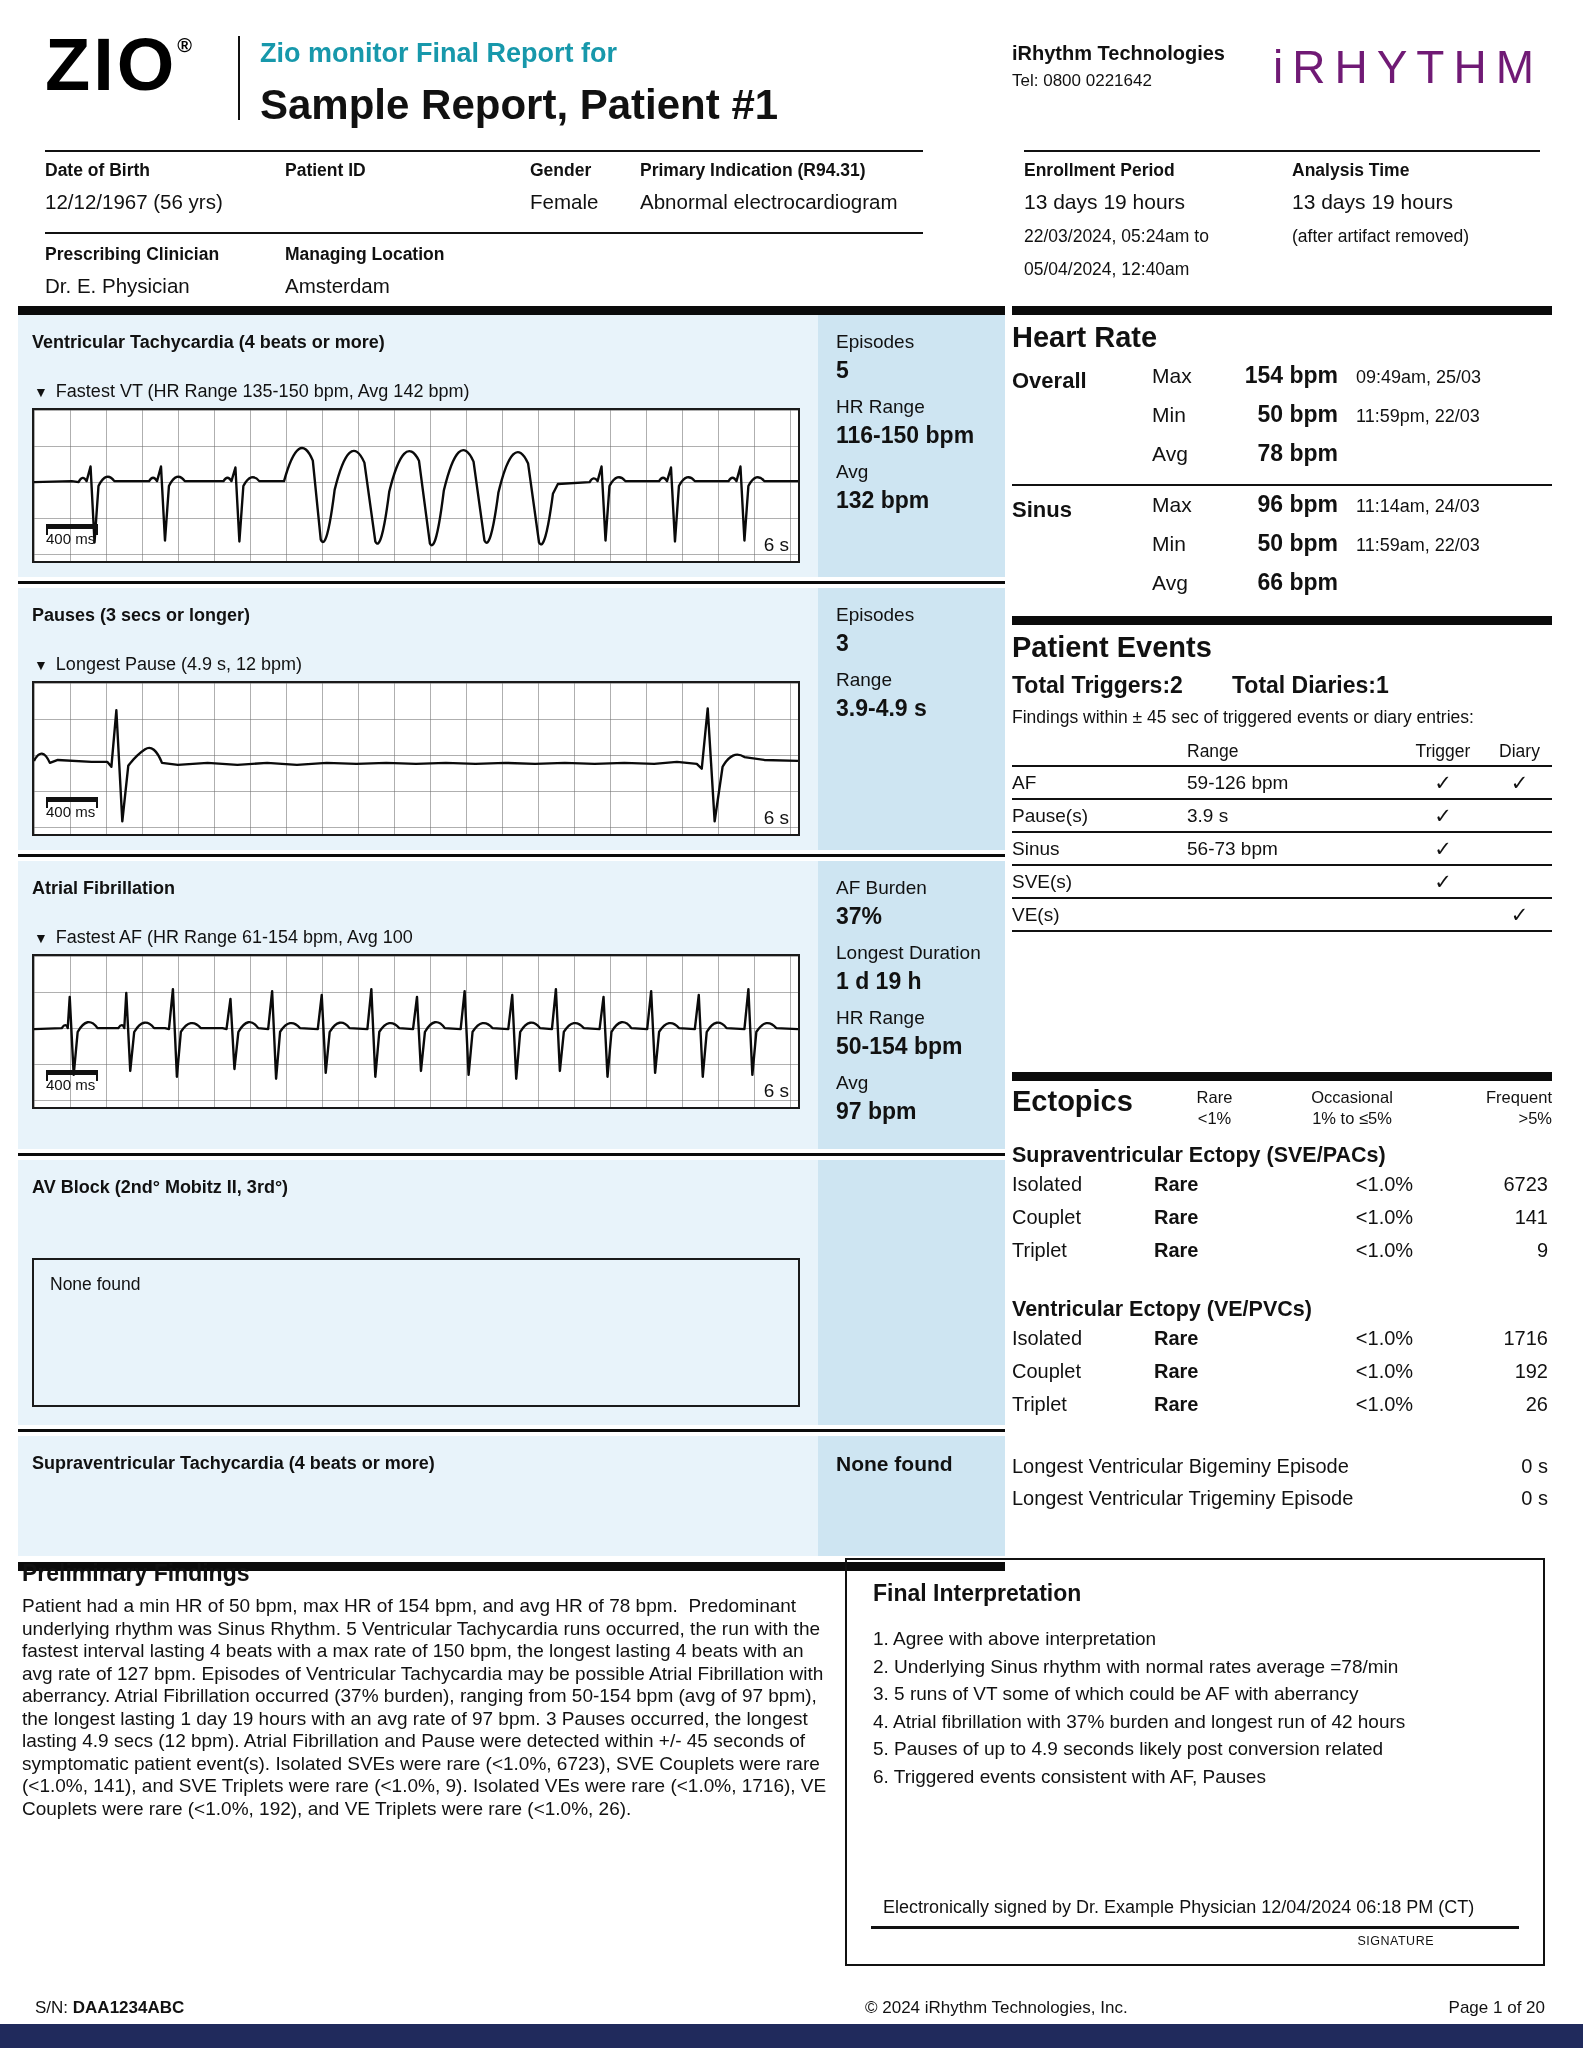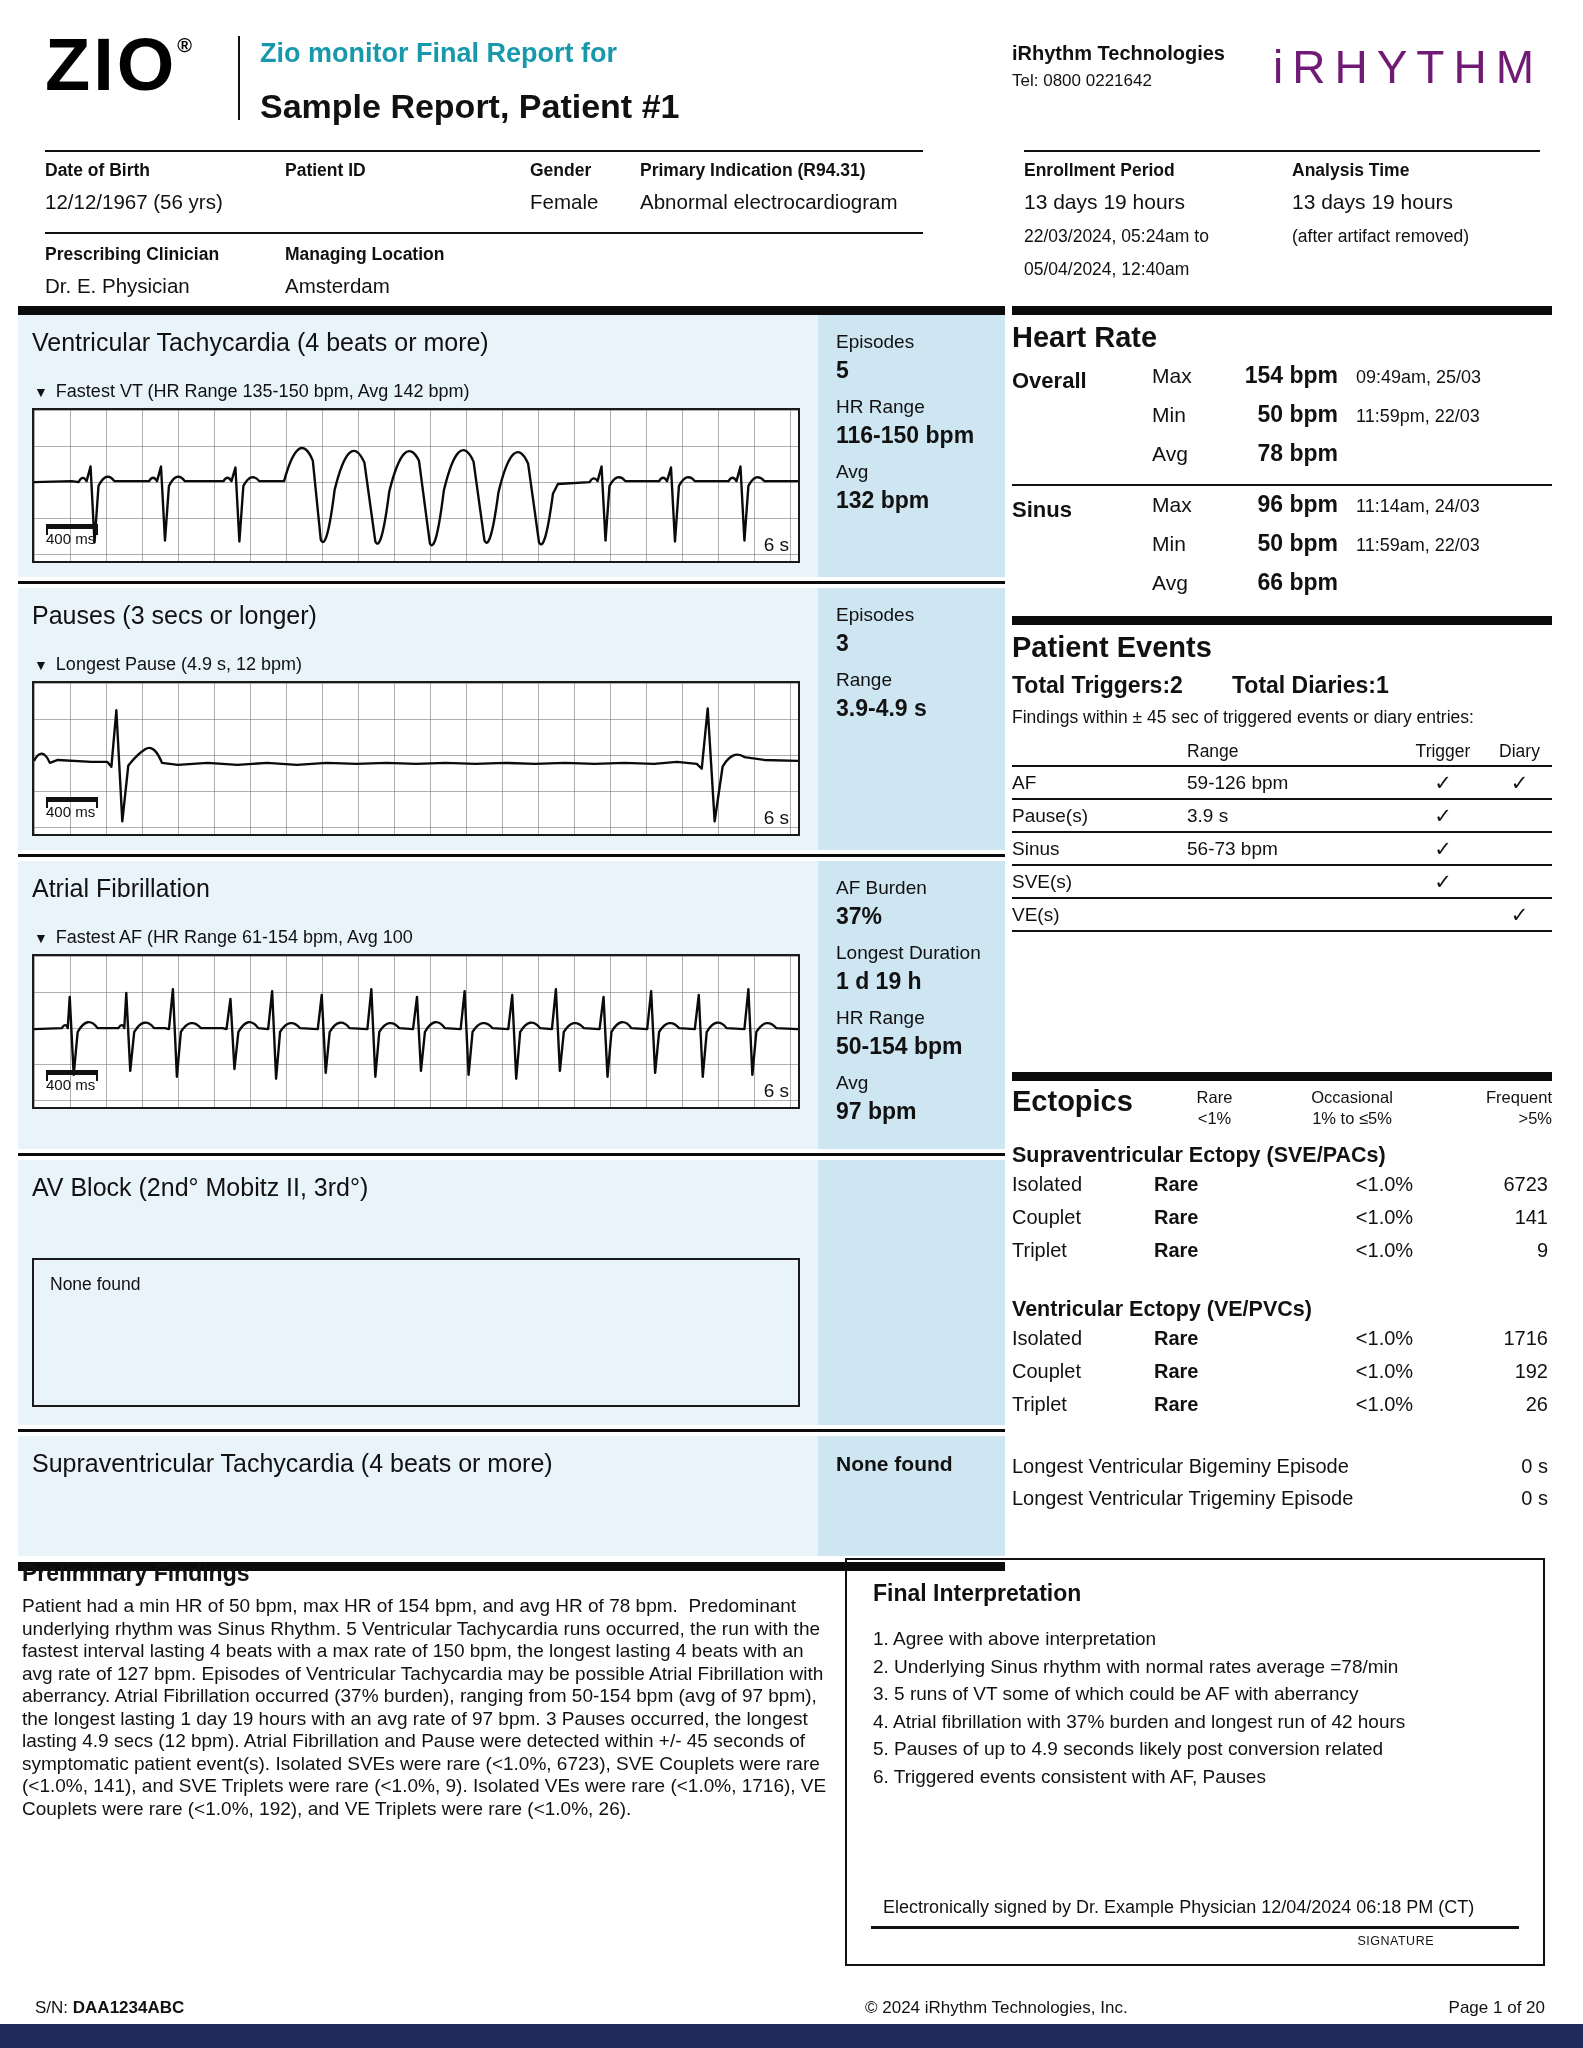--- a/index.html
+++ b/index.html
@@ -6,21 +6,21 @@
   html,body { background:#ffffff; }
   body { font-family:"Liberation Sans", sans-serif; color:#111; }
   .page { position:relative; width:1583px; height:2048px; background:#fff; overflow:hidden; }
 
   
   .zio-logo { position:absolute; left:45px; top:28px; font-size:74px; font-weight:700; color:#000000; letter-spacing:3px; line-height:1; }
   .zio-logo .reg { font-size:20px; vertical-align:38px; letter-spacing:0; }
   .header-vline { position:absolute; left:238px; top:36px; width:2px; height:84px; background:#111; }
   .report-for { position:absolute; left:260px; top:38px; }
   .report-for .line1 { font-size:27px; font-weight:700; color:#1798AB; }
-  .report-for .line2 { font-size:34px; font-weight:700; margin-top:18px; }
+  .report-for .line2 { font-size:42px; font-weight:700; margin-top:12px; }
   .contact { position:absolute; left:1012px; top:42px; }
   .contact .co { font-size:20px; font-weight:700; }
   .contact .tel { font-size:17px; margin-top:6px; }
   .brand-word { position:absolute; right:40px; top:40px; font-size:46px; color:#701a75; letter-spacing:9px; font-weight:400; }
 
   .hline { position:absolute; height:2px; background:#111; }
   .hl-1a { left:45px; top:150px; width:878px; }
   .hl-1b { left:1024px; top:150px; width:516px; }
   .hl-2  { left:45px; top:232px; width:878px; }
 
@@ -36,21 +36,21 @@
   
   .left-col { position:absolute; left:18px; top:306px; width:987px; }
   .right-col { position:absolute; left:1012px; top:306px; width:540px; }
   .black-bar { height:9px; background:#0b0b0b; }
   .sep { height:3px; background:#0b0b0b; margin:4px 0; }
 
   
   .panel { display:flex; background:#E8F3FA; }
   .panel-main { flex:1; padding:12px 4px 14px 14px; }
   .panel-side { width:187px; background:#CEE5F2; padding:16px 6px 12px 18px; }
-  .panel-title { font-size:25px; font-weight:400; line-height:30px; }
+  .panel-title { font-size:18px; font-weight:700; line-height:30px; }
   .strip-label { font-size:18px; margin:24px 0 6px 2px; }
   .strip-label .marker { font-size:14px; margin-right:8px; }
   .strip { position:relative; height:155px; margin-right:14px; border:2px solid #1a1a1a; background-color:#fff;
            background-image:
              repeating-linear-gradient(to right, rgba(110,110,110,.55) 0 1px, transparent 1px 36px),
              repeating-linear-gradient(to bottom, rgba(110,110,110,.55) 0 1px, transparent 1px 36px); }
   .wave { position:absolute; inset:0; width:100%; height:100%; }
   .scale-wrap { position:absolute; left:12px; bottom:14px; }
   .scale-bar { width:52px; height:5px; background:#111; position:relative; }
   .scale-bar::before, .scale-bar::after { content:""; position:absolute; top:0; width:2px; height:11px; background:#111; }

